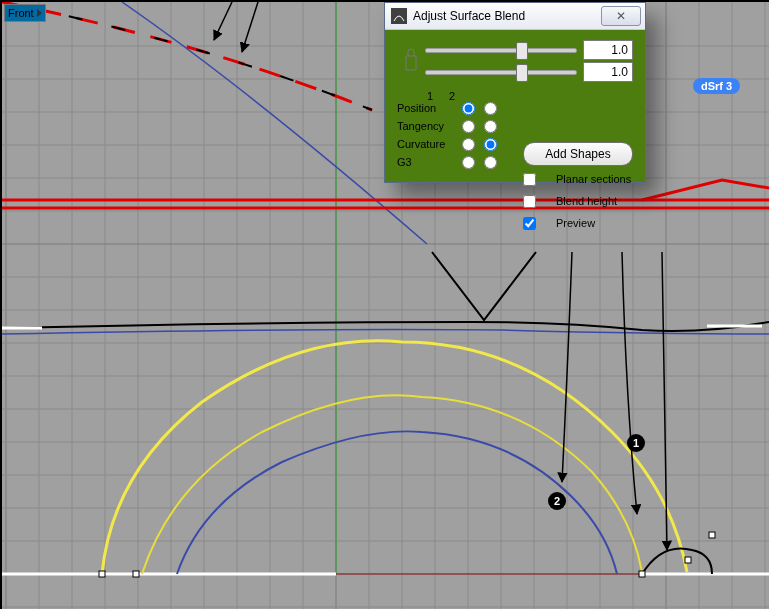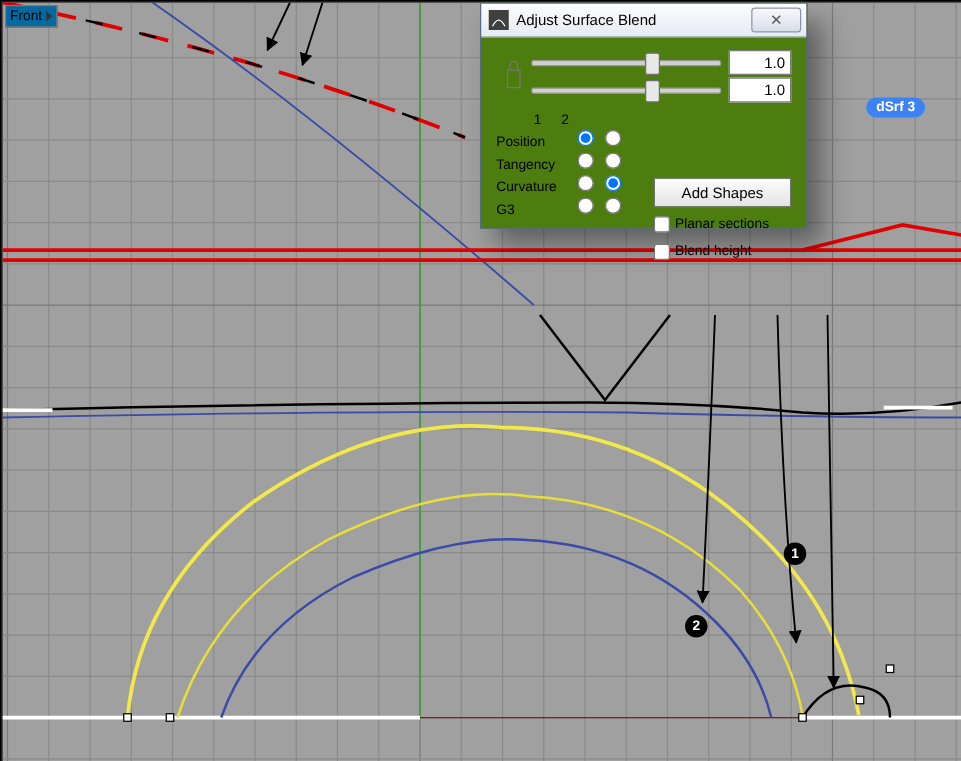--- a/index.html
+++ b/index.html
@@ -41,29 +41,29 @@
   .thumb{position:absolute;top:2px;width:10px;height:16px;background:#e8e8e8;
     border:1px solid #707070;border-radius:2px}
   .numbox{width:40px;height:18px;border:1px solid #7a7a7a;background:#fff;
     text-align:right;padding:0 4px;font-size:12px;line-height:18px}
   .lockWrap{width:28px;display:flex;flex-direction:column;align-items:center;
     justify-content:center}
   .radioTable{margin-top:6px}
   .radioTable .hdr{display:flex;font-size:11px;color:#000}
   .radioTable .hdr div{width:22px;text-align:center}
   .radioTable .lblcol{width:60px}
-  .radioRow{display:flex;align-items:flex-end;height:18px;font-size:11px}
+  .radioRow{display:flex;align-items:flex-start;height:18px;font-size:11px}
   .radioRow .cell{width:22px;text-align:center}
   input[type=radio]{margin:0}
   .rightcol{position:absolute;right:12px;top:112px;width:110px;
     display:flex;flex-direction:column;gap:4px;font-size:11px}
-  .btn{height:22px;border:1px solid #707070;border-radius:0;
+  .btn{height:22px;border:1px solid #707070;border-radius:11px;
     background:linear-gradient(#fdfdfd,#e3e3e3);font-size:12px;
     display:flex;align-items:center;justify-content:center}
-  .chk{display:flex;align-items:center;gap:4px;height:18px}
+  .chk{display:flex;align-items:center;gap:20px;height:18px}
   input[type=checkbox]{margin:0}
   .dlgButtons{display:flex;gap:6px;padding:6px 10px 10px 10px}
   .dlgButtons .btn{flex:1}
   
   svg.canvas{position:absolute;left:0;top:0}
 </style>
 </head>
 <body>
 
 <div class="viewport">
@@ -250,18 +250,22 @@
       <div class="rightcol">
         <div class="btn">Add Shapes</div>
         <label class="chk">
           <input type="checkbox" style="">
           <span>Planar sections</span>
         </label>
         <label class="chk">
           <input type="checkbox" style="">
           <span>Blend height</span>
         </label>
+        <label class="chk">
+          <input type="checkbox" checked="" style="">
+          <span>Preview</span>
+        </label>
       </div>
     </div>
 
   </div>
 
 </div>
 
 </body></html>

